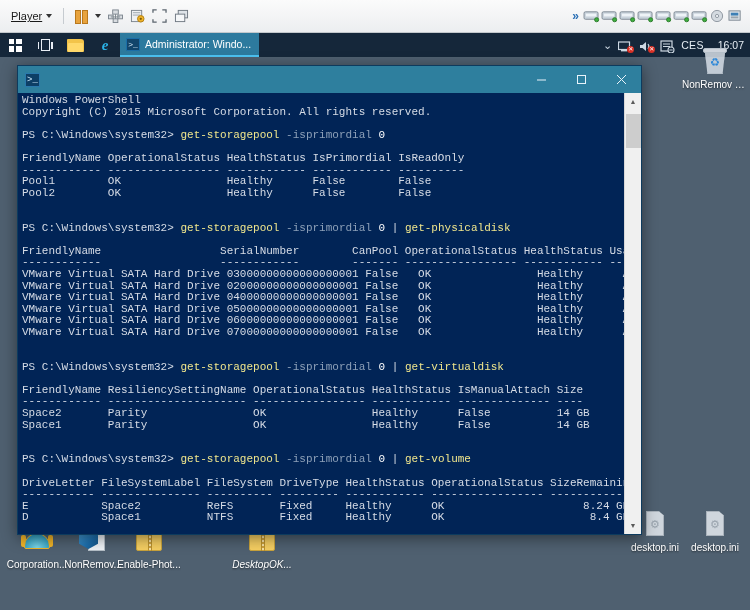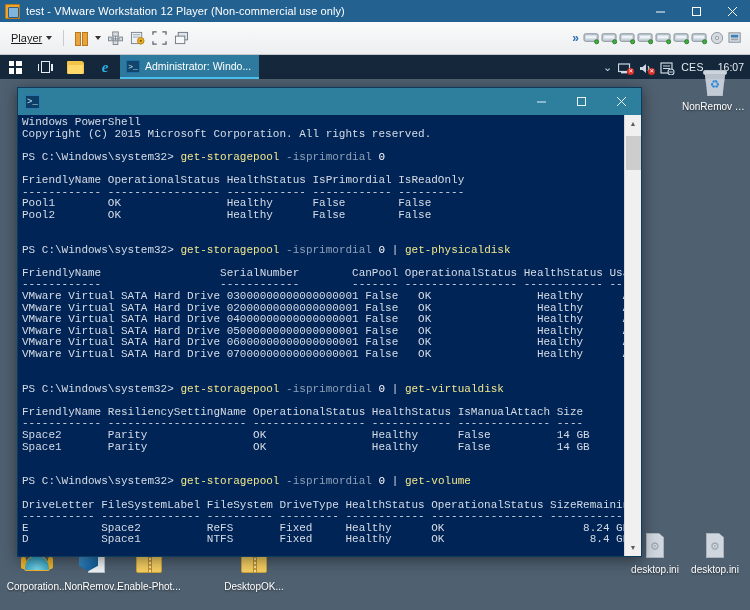--- a/index.html
+++ b/index.html
@@ -333,42 +333,20 @@
   #sb-thumb {
     position: absolute; left: 1px; top: 4px; width: 15px; height: 34px;
     background: #cdcdcd;
   }
 </style>
 </head>
 <body>
 
 <div id="vmware-window">
 
-  <div id="vm-titlebar">
-    <div id="vm-app-icon"></div>
-    <div id="vm-title-text">test - VMware Workstation 12 Player (Non-commercial use only)</div>
-    <div id="vm-win-buttons">
-      <div class="vm-win-btn">
-        <svg width="11" height="11" viewBox="0 0 11 11">
-            <line x1="1" y1="6" x2="10" y2="6" stroke="#fff" stroke-width="1"></line>
-          </svg>
-      </div>
-      <div class="vm-win-btn">
-        <svg width="11" height="11" viewBox="0 0 11 11">
-            <rect x="1.5" y="1.5" width="8" height="8" fill="none" stroke="#fff" stroke-width="1"></rect>
-          </svg>
-      </div>
-      <div class="vm-win-btn">
-        <svg width="11" height="11" viewBox="0 0 11 11">
-            <line x1="1" y1="1" x2="10" y2="10" stroke="#fff" stroke-width="1"></line>
-            <line x1="10" y1="1" x2="1" y2="10" stroke="#fff" stroke-width="1"></line>
-          </svg>
-      </div>
-    </div>
-  </div>
 
   <div id="vm-toolbar">
     <div id="vm-player-menu">
       <span class="underline-p">Player</span>
       <span class="caret-down"></span>
     </div>
     <div class="tb-sep"></div>
 
     <div class="tb-btn" id="tb-pause"></div>
     <div class="tb-btn" id="tb-pause-caret">
@@ -570,21 +548,21 @@
     <div class="desktop-icon" style="left:116px; top:492px;">
       <div class="di-glyph ico-zip">
         <span class="z-tab"></span>
           <span class="z-folder"></span>
           <span class="z-zipper"></span>
       </div>
       <div class="di-label">Enable-Phot...</div>
     </div>
 
 
-    <div class="desktop-icon" style="left:221px; top:492px;">
+    <div class="desktop-icon" style="left:229px; top:492px;font-style:italic;">
       <div class="di-glyph ico-zip">
         <span class="z-tab"></span>
           <span class="z-folder"></span>
           <span class="z-zipper"></span>
       </div>
       <div class="di-label">DesktopOK...</div>
     </div>
 
     <div id="ps-window">
       <div id="ps-titlebar">

